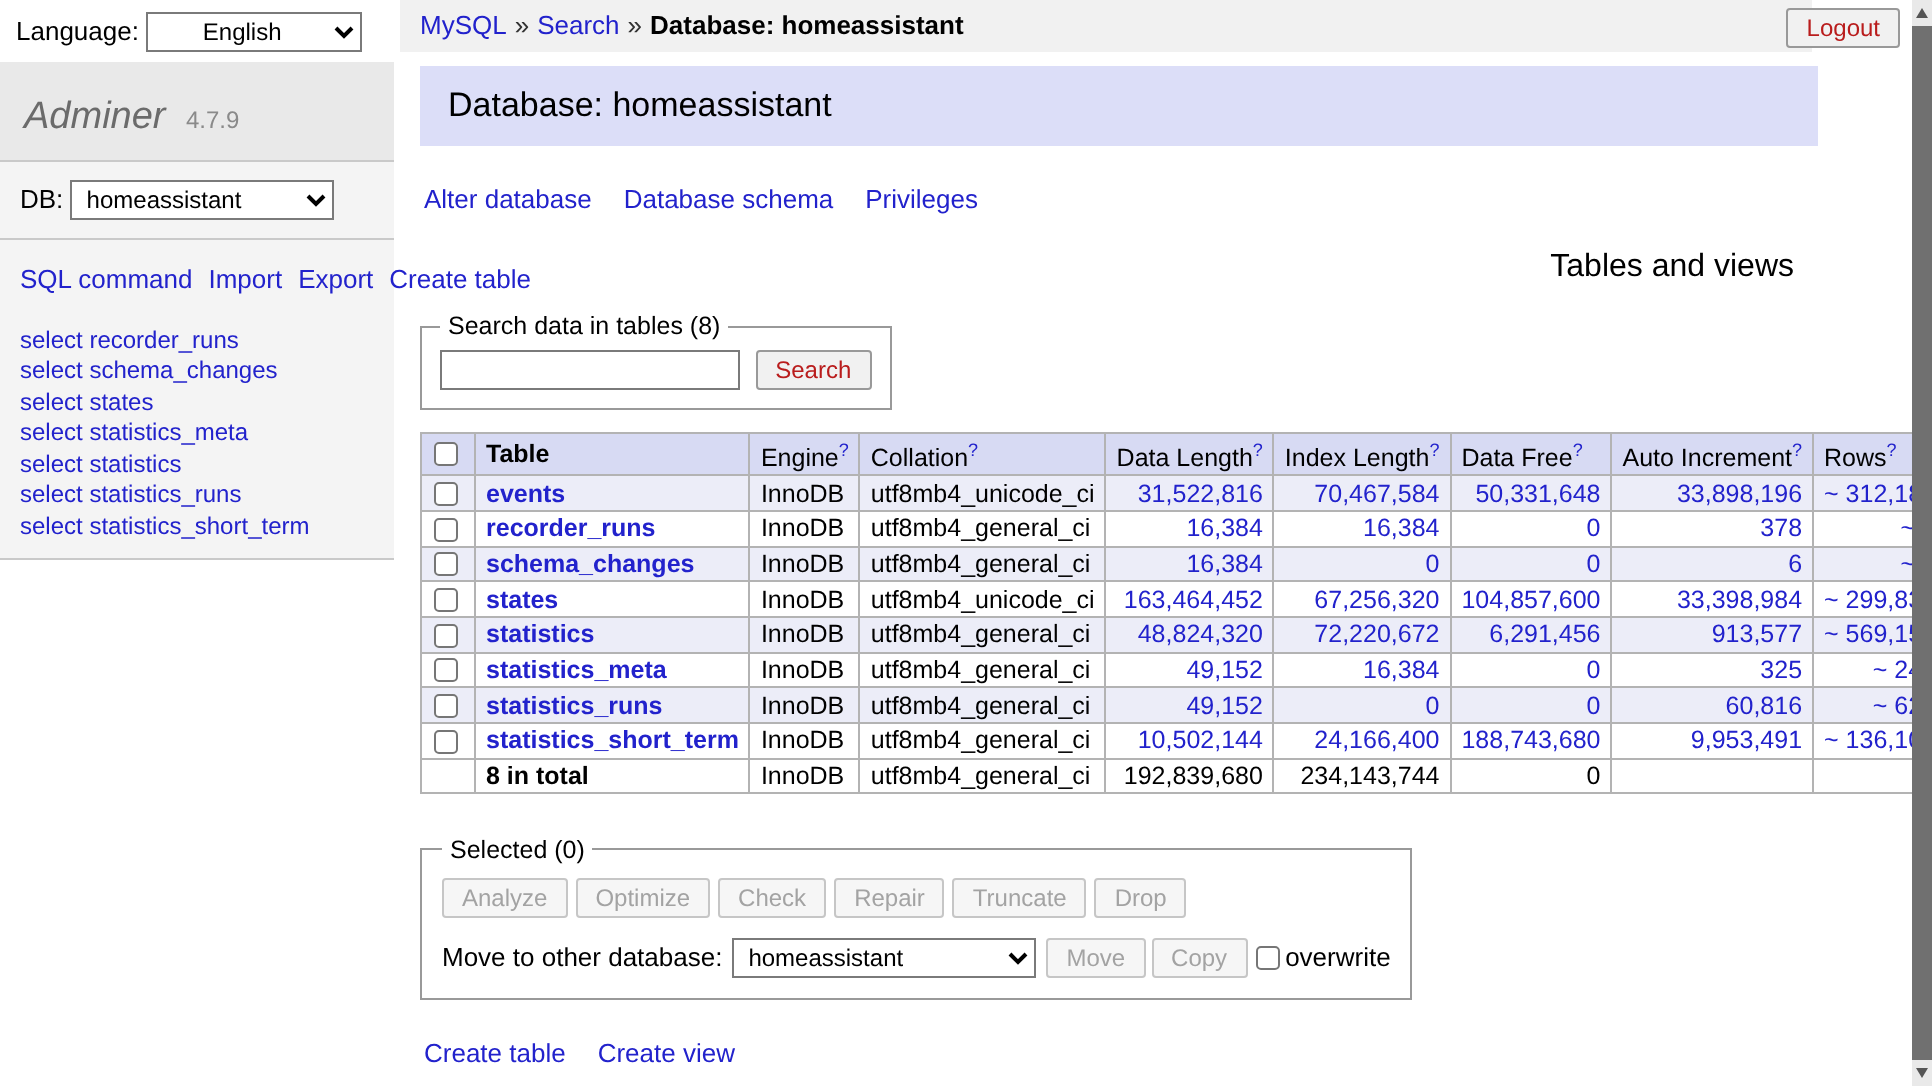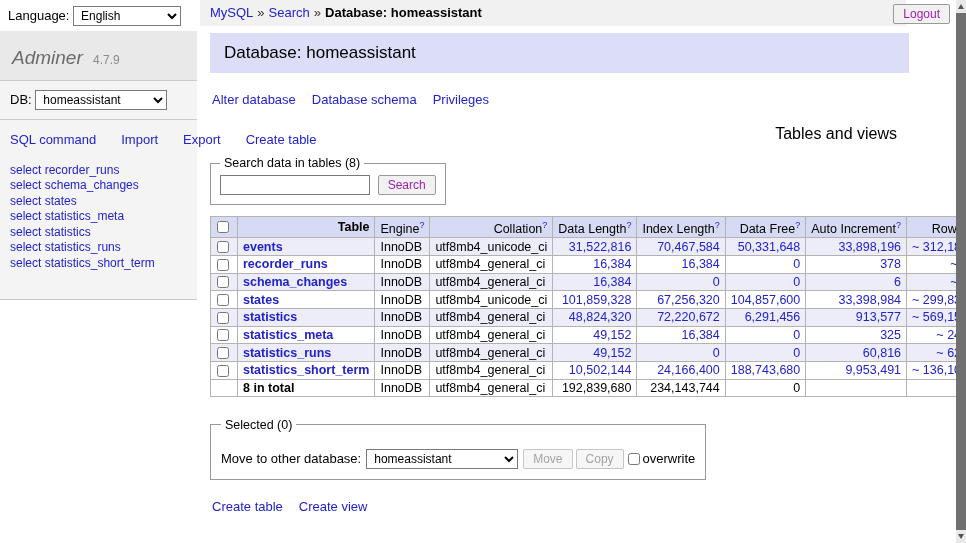--- a/index.html
+++ b/index.html
@@ -5,76 +5,76 @@
   * { box-sizing: border-box; }
   html, body {
     margin: 0; width: 966px; height: 543px; overflow: hidden;
     background: #fff; color: #000;
     font-family: "Liberation Sans", sans-serif; font-size: 13px;
   }
   a { color: #2222cc; text-decoration: none; cursor: pointer; }
 
   
   #lang { position: absolute; left: 8px; top: 6px; }
-  #lang select { width: 108px; }
+  #lang select { width: 108px; text-align: center; }
   .breadcrumb {
     position: absolute; left: 200px; top: 0; width: 706px; height: 26px;
     background: #f1f1f1; line-height: 26px; padding: 0 10px; font-size: 13px;
   }
   .breadcrumb .sep { color: #333; margin: 0 4px; }
   .logout-btn { position: absolute; top: 4px; right: 16px; }
 
   
   #menu {
     position: absolute; left: 0; top: 31px; width: 197px;
-    background: #f4f4f4; border-bottom: 1px solid #c9c9c9; padding-bottom: 28px;
+    background: #f4f4f4; border-bottom: 1px solid #c9c9c9; padding-bottom: 8px;
   }
   #menu h1 {
     margin: 0; padding: 9px 12px; background: #e9e9e9;
     border-bottom: 1px solid #c9c9c9; font-weight: normal;
   }
   .appname { font-style: italic; font-size: 19px; color: #6b6b6b; }
   .version { font-size: 12px; color: #8a8a8a; margin-left: 3px; }
   .dbrow { padding: 9px 10px; border-bottom: 1px solid #c9c9c9; }
   .dbrow select { width: 132px; }
   .mlinks { margin: 0; padding: 10px 10px 4px; line-height: 1.5; }
-  .mlinks a { margin-right: 25px; white-space: nowrap; }
+  .mlinks a { margin-right: 8px; white-space: nowrap; }
   .tlist { padding: 9px 10px 0; font-size: 12px; }
   .tlist div { margin: 0 0 1.5px; white-space: nowrap; }
 
   
   #content { position: absolute; left: 197px; top: 31px; width: 712px; padding-left: 13px; }
   h2 {
     margin: 2px 0 0; padding: 10px 14px; background: #dcdef8;
     font-size: 17px; font-weight: normal;
   }
   h3 { font-size: 16px; font-weight: normal; margin: 18px 12px 0; text-align: right; }
   .linkrow { margin: 19px 2px 0; }
   .linkrow a { margin-right: 16px; text-align: center; }
 
   
   select, input[type=text] {
     font-family: inherit; font-size: 12px; height: 20px;
     border: 1px solid #7a7a7a; background: #fff; padding: 1px 3px;
   }
   button {
     font-family: inherit; font-size: 12px; padding: 2px 9px;
-    background: #f1f1f1; border: 1px solid #999; border-radius: 2px; color: #a21caf;
+    background: #f1f1f1; border: 1px solid #999; border-radius: 2px; color: #b91c1c;
   }
   button:disabled { color: #a3a3a3; border-color: #c6c6c6; background: #f6f6f6; }
   input[type=checkbox] { width: 12px; height: 12px; margin: 1px 3px 1px 1px; vertical-align: middle; }
 
   fieldset { border: 1px solid #999; margin: 13px 0 0; padding: 5px 9px 9px; width: fit-content; }
   legend { font-size: 12.5px; padding: 0 4px; }
   .searchset input[type=text] { width: 150px; margin-right: 4px; }
 
   
   table { border-collapse: collapse; margin-top: 11px; font-size: 12.5px; }
   th, td { border: 1px solid #b3b3b3; padding: 1px 5px; height: 17px; line-height: 14px; white-space: nowrap; text-align: left; }
-  thead th, thead td { background: #d7daf3; text-align: right; font-weight: normal; }
+  thead th, thead td { background: #d7daf3; text-align: left; font-weight: normal; }
   thead b { font-weight: bold; }
   sup { font-size: 9px; color: #2222cc; }
   tbody tr:nth-child(odd) td, tbody tr:nth-child(odd) th { background: #ecedf8; }
   tbody tr.total td, tbody tr.total th { background: #fff; }
   .check { text-align: center; }
   .tname a { font-weight: bold; }
   .num { text-align: right; }
   tr.total th { font-weight: bold; }
 
   .selset { margin-top: 21px; padding: 7px 10px 10px; }
@@ -197,21 +197,21 @@
           <td class="num"><a>0</a></td>
           <td class="num"><a>0</a></td>
           <td class="num"><a>6</a></td>
           <td class="num"><a>~ 3</a></td>
         </tr>
         <tr>
           <td class="check"><input type="checkbox" style=""></td>
           <th class="tname"><a>states</a></th>
           <td>InnoDB</td>
           <td>utf8mb4_unicode_ci</td>
-          <td class="num"><a>101,859,328</a></td>
+          <td class="num"><a>163,464,452</a></td>
           <td class="num"><a>67,256,320</a></td>
           <td class="num"><a>104,857,600</a></td>
           <td class="num"><a>33,398,984</a></td>
           <td class="num"><a>~ 299,833</a></td>
         </tr>
         <tr>
           <td class="check"><input type="checkbox" style=""></td>
           <th class="tname"><a>statistics</a></th>
           <td>InnoDB</td>
           <td>utf8mb4_general_ci</td>
@@ -263,20 +263,21 @@
           <td class="num">234,143,744</td>
           <td class="num">0</td>
           <td class="num"></td>
           <td class="num"></td>
         </tr>
       </tbody>
   </table>
 
   <fieldset class="selset">
     <legend>Selected (0)</legend>
+    <div class="btnrow"><button disabled="">Analyze</button><button disabled="">Optimize</button><button disabled="">Check</button><button disabled="">Repair</button><button disabled="">Truncate</button><button disabled="">Drop</button></div>
     <div class="moverow">
       <span>Move to other database:</span><select><option>homeassistant</option></select><button disabled="">Move</button><button disabled="">Copy</button><input type="checkbox" id="ow" style=""><label for="ow">overwrite</label>
     </div>
   </fieldset>
 
   <p class="linkrow"><a>Create table</a><a>Create view</a></p>
 
 </div>
 
 <div class="scrollbar">

